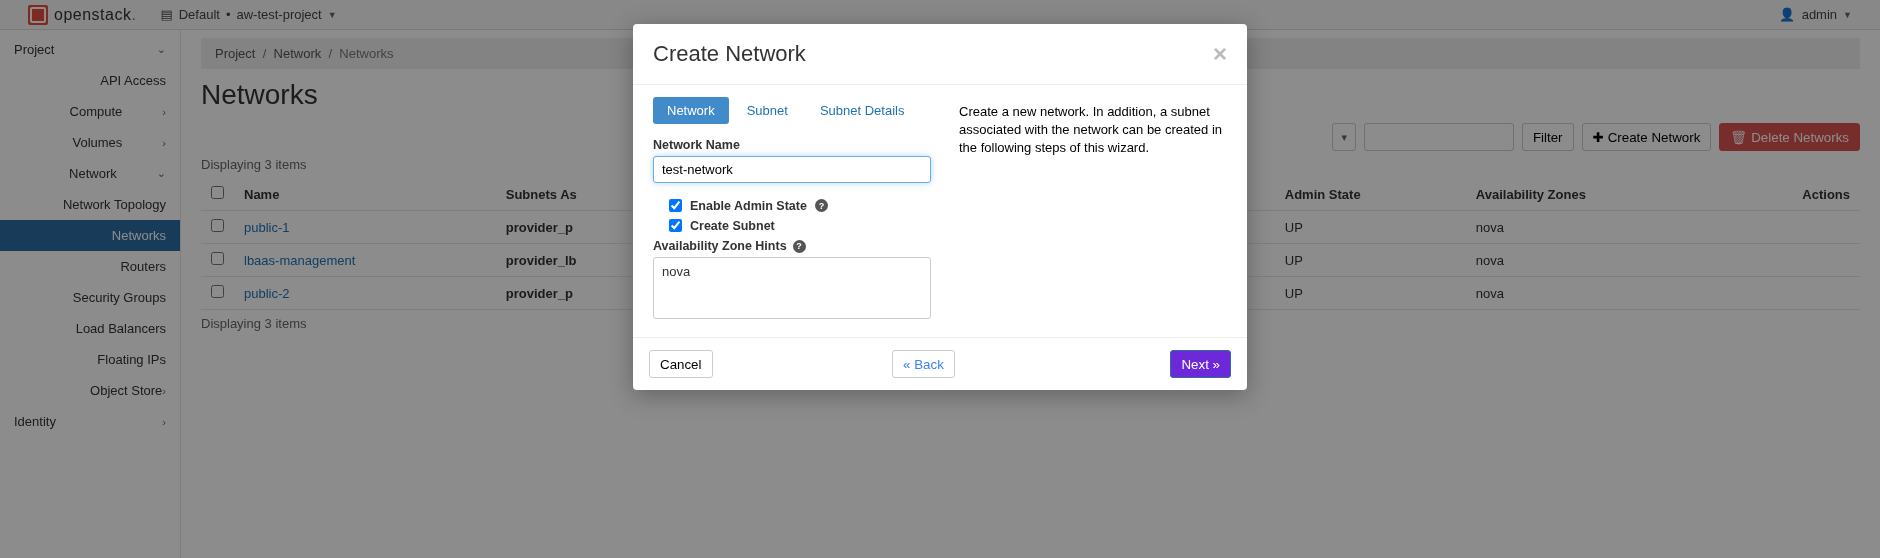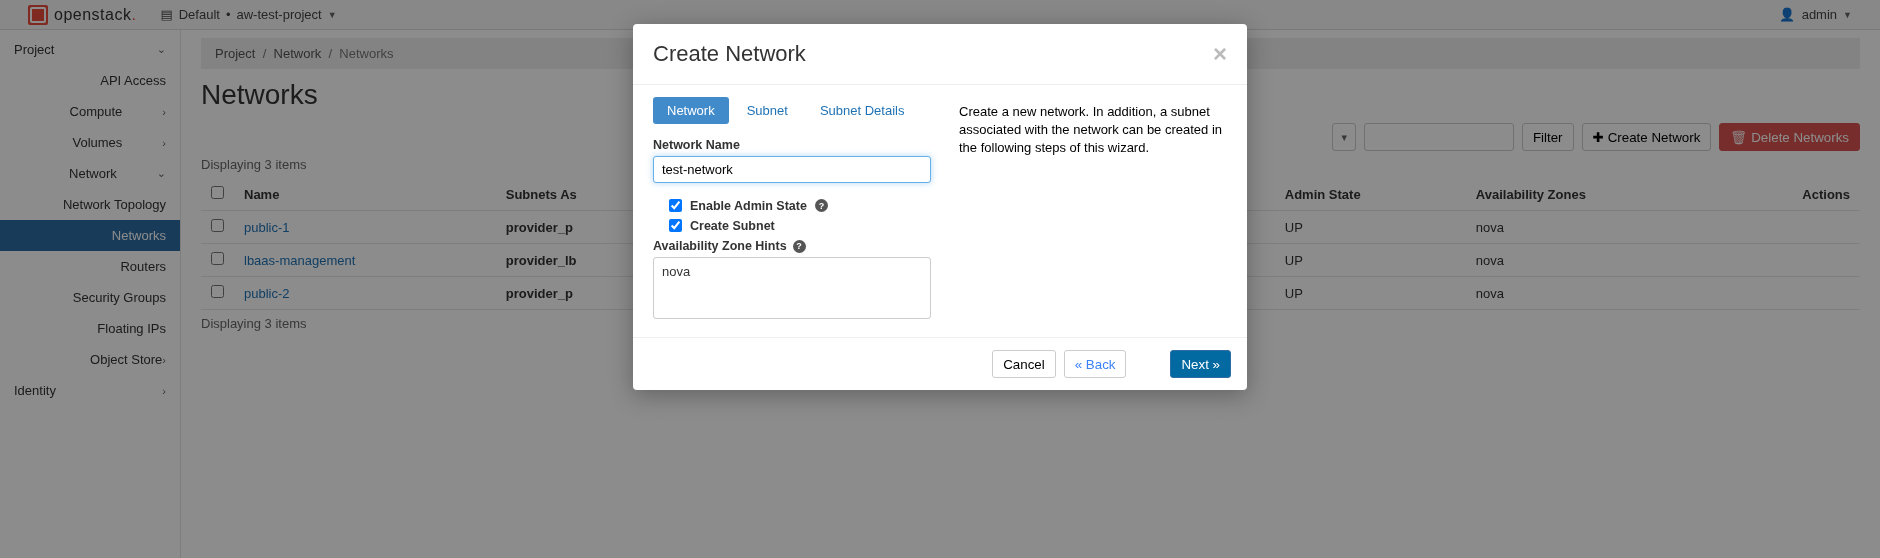--- a/index.html
+++ b/index.html
@@ -29,21 +29,21 @@
   .main { flex: 1; padding: 0 20px; }
   .breadcrumbs { background: #eee; padding: 8px 14px; margin: 8px 0 10px 0; color: #777; }
   .breadcrumbs a { color: #555; text-decoration: none; }
   .page-title { font-size: 28px; font-weight: 400; margin-bottom: 12px; }
 
   .toolbar { display: flex; justify-content: flex-end; gap: 8px; margin-bottom: 6px;}
   .toolbar .dd { border:1px solid #ccc; border-radius:3px; padding:5px 8px; background:#fff; height:28px;}
   .toolbar input.filterbox { border:1px solid #ccc; border-radius:3px; padding:5px 8px; width:150px; height:28px;}
   .btn { border:1px solid #ccc; background:#fff; border-radius:3px; padding:5px 10px; height:28px; display:inline-flex; align-items:center; gap:4px; cursor:pointer;}
   .btn-danger { background:#d9534f; color:#fff; border-color:#d9534f;}
-  .btn-primary { background:#0369a1; color:#fff; border-color:#2e6da4;margin-left:36px;}
+  .btn-primary { background:#6d28d9; color:#fff; border-color:#2e6da4;margin-left:36px;}
 
   .count { color:#666; margin: 6px 0;}
   table.listing { width: 100%; border-collapse: collapse; }
   table.listing th, table.listing td { text-align:left; padding: 8px 10px; border-bottom: 1px solid #e5e5e5; }
   table.listing th { font-weight: 700; color:#333;}
   table.listing td.link { color:#1f72b5;}
   table.listing td.bold { font-weight:700;}
   input[type=checkbox]{ width:13px;height:13px;}
 
   
@@ -57,21 +57,21 @@
   .modal-right { flex:1; color:#000000; font-size:13px; line-height:1.4; padding-top:6px;}
   .wizard-tabs { display:flex; gap:4px; margin-bottom: 14px;}
   .wtab { padding:6px 14px; border-radius:3px; color:#1f72b5; cursor:pointer; font-size:13px;}
   .wtab.active { background:#428bca; color:#fff;}
   .flabel { font-weight:700; font-size:12.5px; margin-bottom:4px; display:flex; align-items:center; gap:6px;}
   .textin { width:100%; border:1px solid #66afe9; box-shadow:0 0 6px rgba(102,175,233,.5); border-radius:3px; padding:5px 8px; font-size:13px; outline:none; margin-bottom:10px;}
   .check-row { display:flex; align-items:flex-start; gap:8px; margin:6px 16px; font-weight:700; font-size:12.5px;}
   .help-icon { display:inline-flex; width:13px;height:13px; border-radius:50%; background:#555; color:#fff; align-items:center;justify-content:center; font-size:9px; font-weight:bold;}
   .azbox { width:100%; height:62px; border:1px solid #ccc; border-radius:3px; padding:4px 0; overflow:auto;}
   .azbox .opt { padding:2px 8px; font-size:13px;}
-  .modal-foot { padding: 12px 16px; display:flex; justify-content:flex-end; gap:8px;}
+  .modal-foot { padding: 12px 16px; display:flex; justify-content:space-between; gap:8px;}
   .btn-muted { color:#3b82f6;}
 </style>
 </head>
 <body>
 
 <div class="topbar">
   <div class="brandbox">
     <span class="brand-icon"></span>
     <span class="brand-text"><span>openstack</span><span class="dot">.</span></span>
   </div>
@@ -106,20 +106,21 @@
       <span class="chev">›</span>
     </div>
     <div class="side-item right" style="gap:40px;">
       <span>Network</span>
       <span class="chev">⌄</span>
     </div>
     <div class="side-sub">Network Topology</div>
     <div class="side-sub active">Networks</div>
     <div class="side-sub">Routers</div>
     <div class="side-sub">Security Groups</div>
+    <div class="side-sub">Load Balancers</div>
     <div class="side-sub">Floating IPs</div>
     <div class="side-item right" style="">
       <span>Object Store</span>
       <span class="chev">›</span>
     </div>
     <div class="side-item">
       <span>Identity</span>
       <span class="chev">›</span>
     </div>
   </div>

